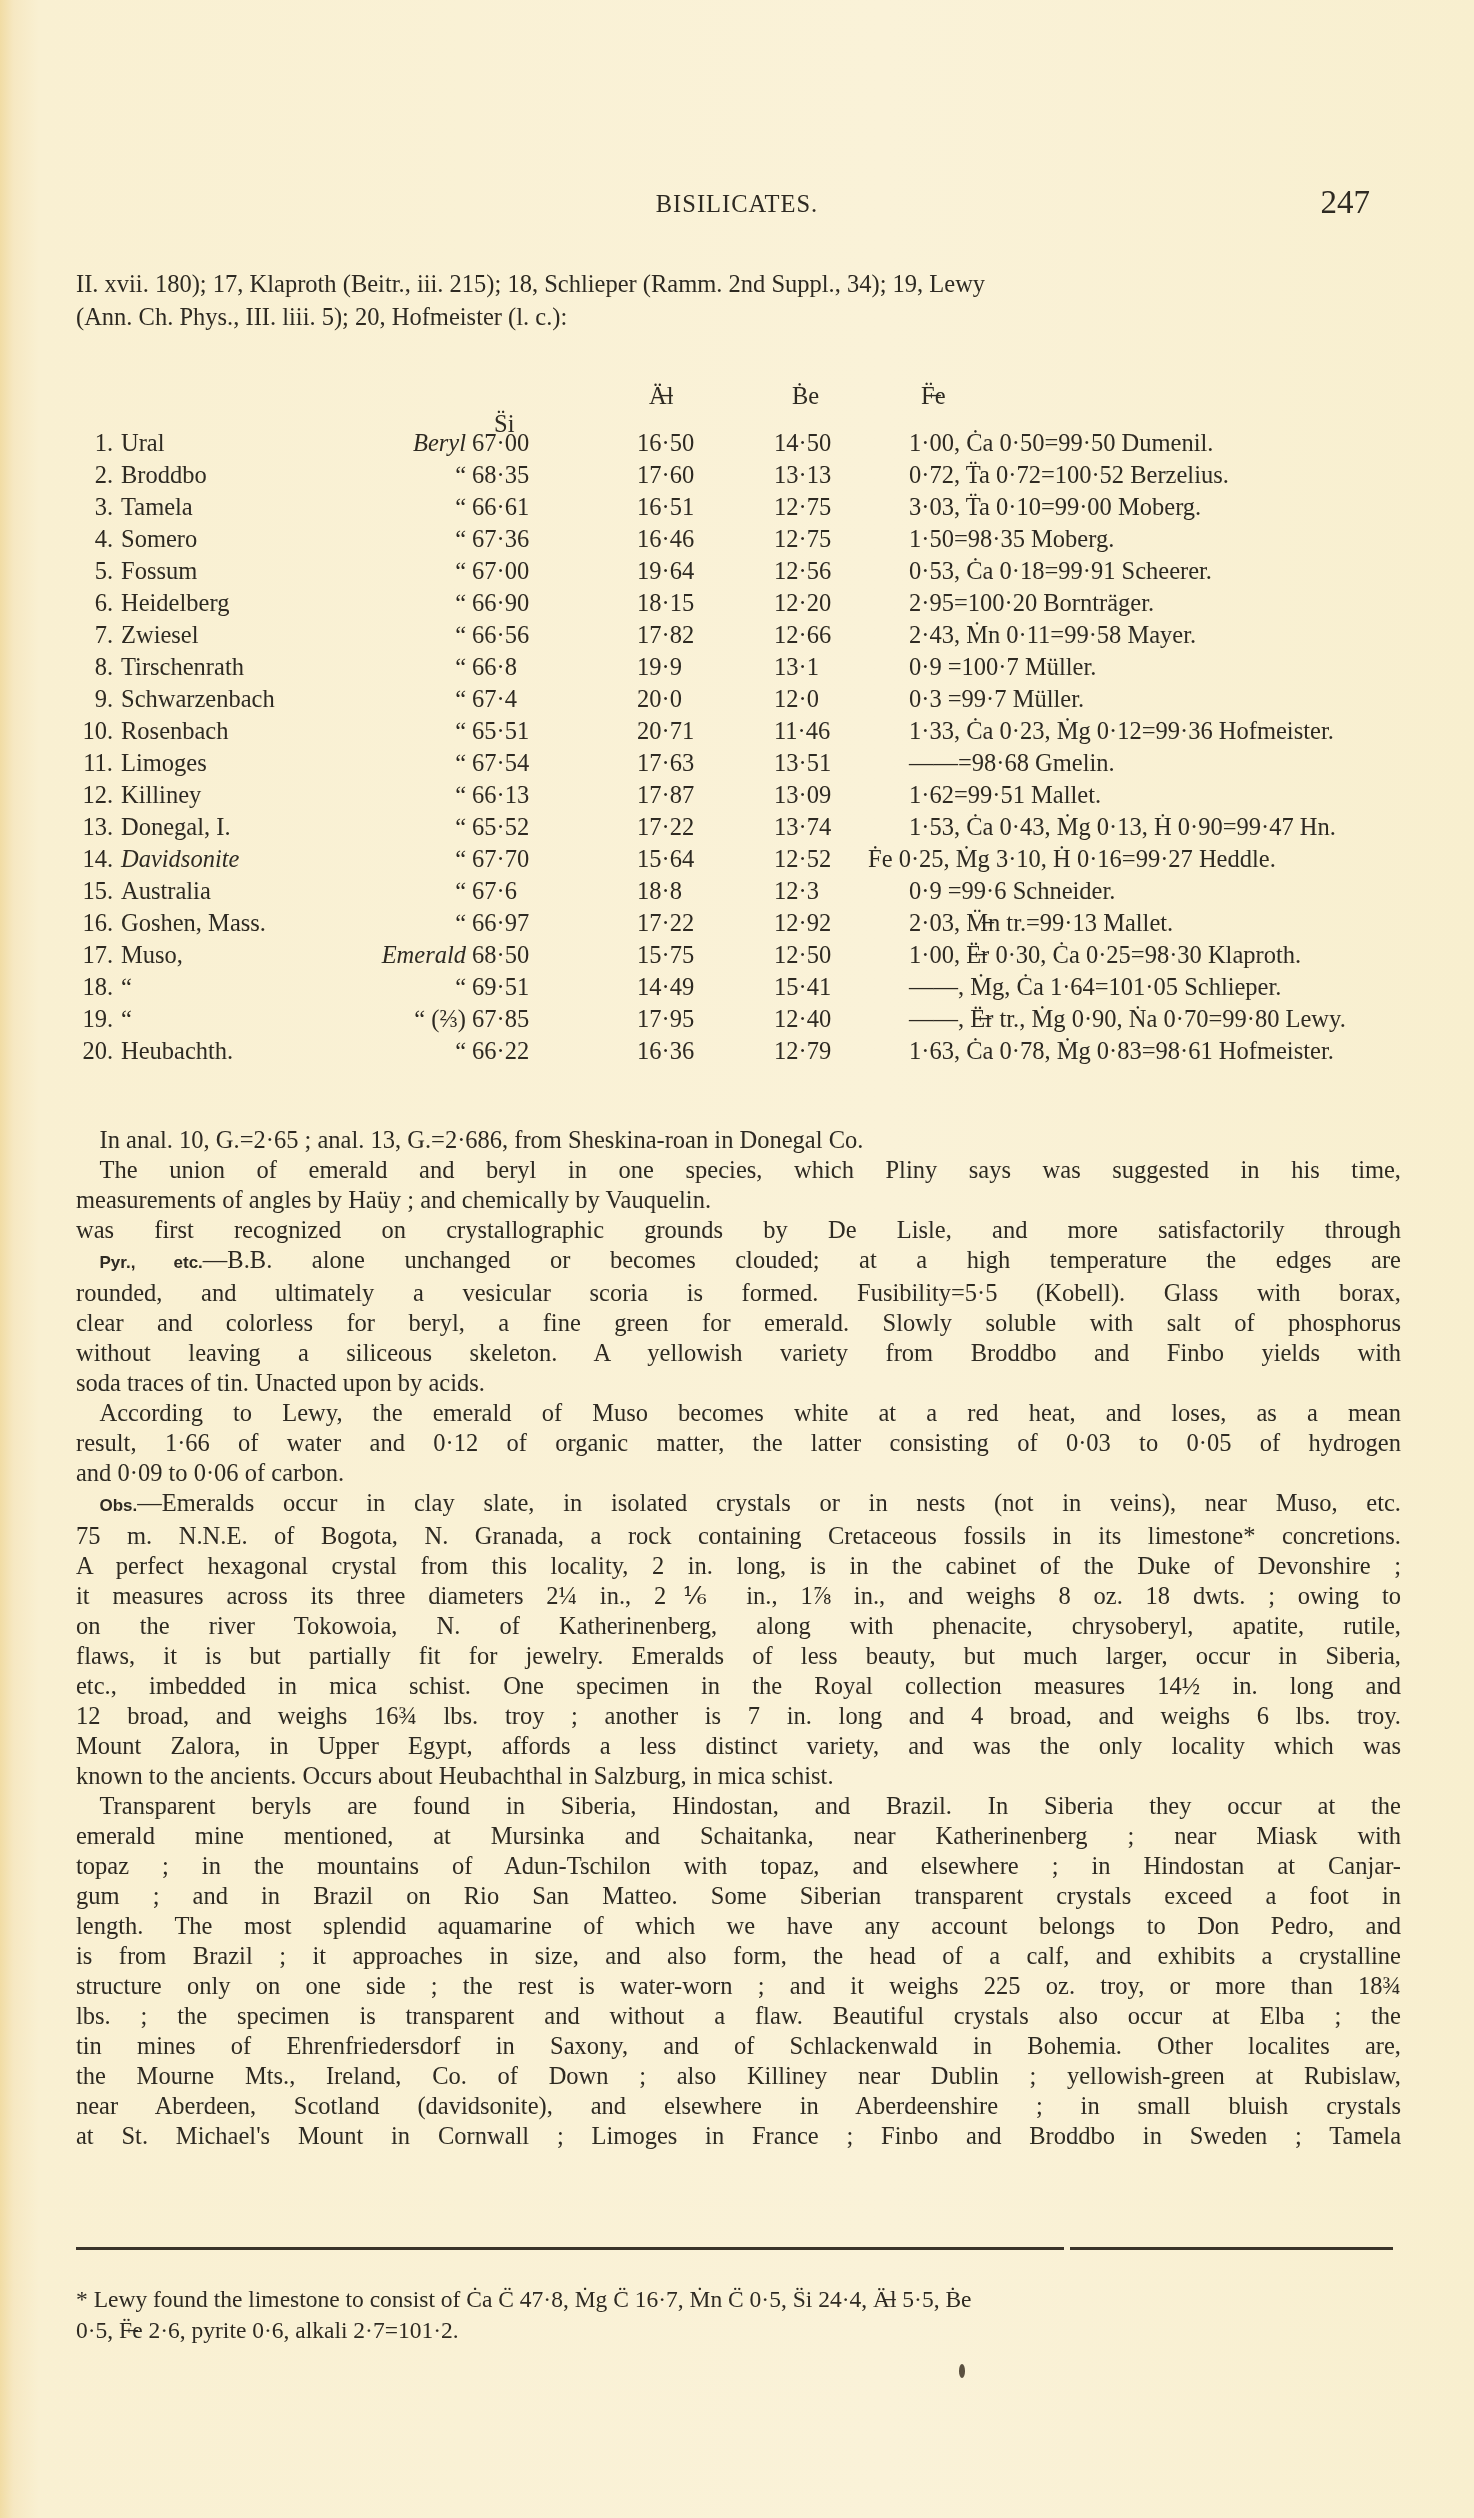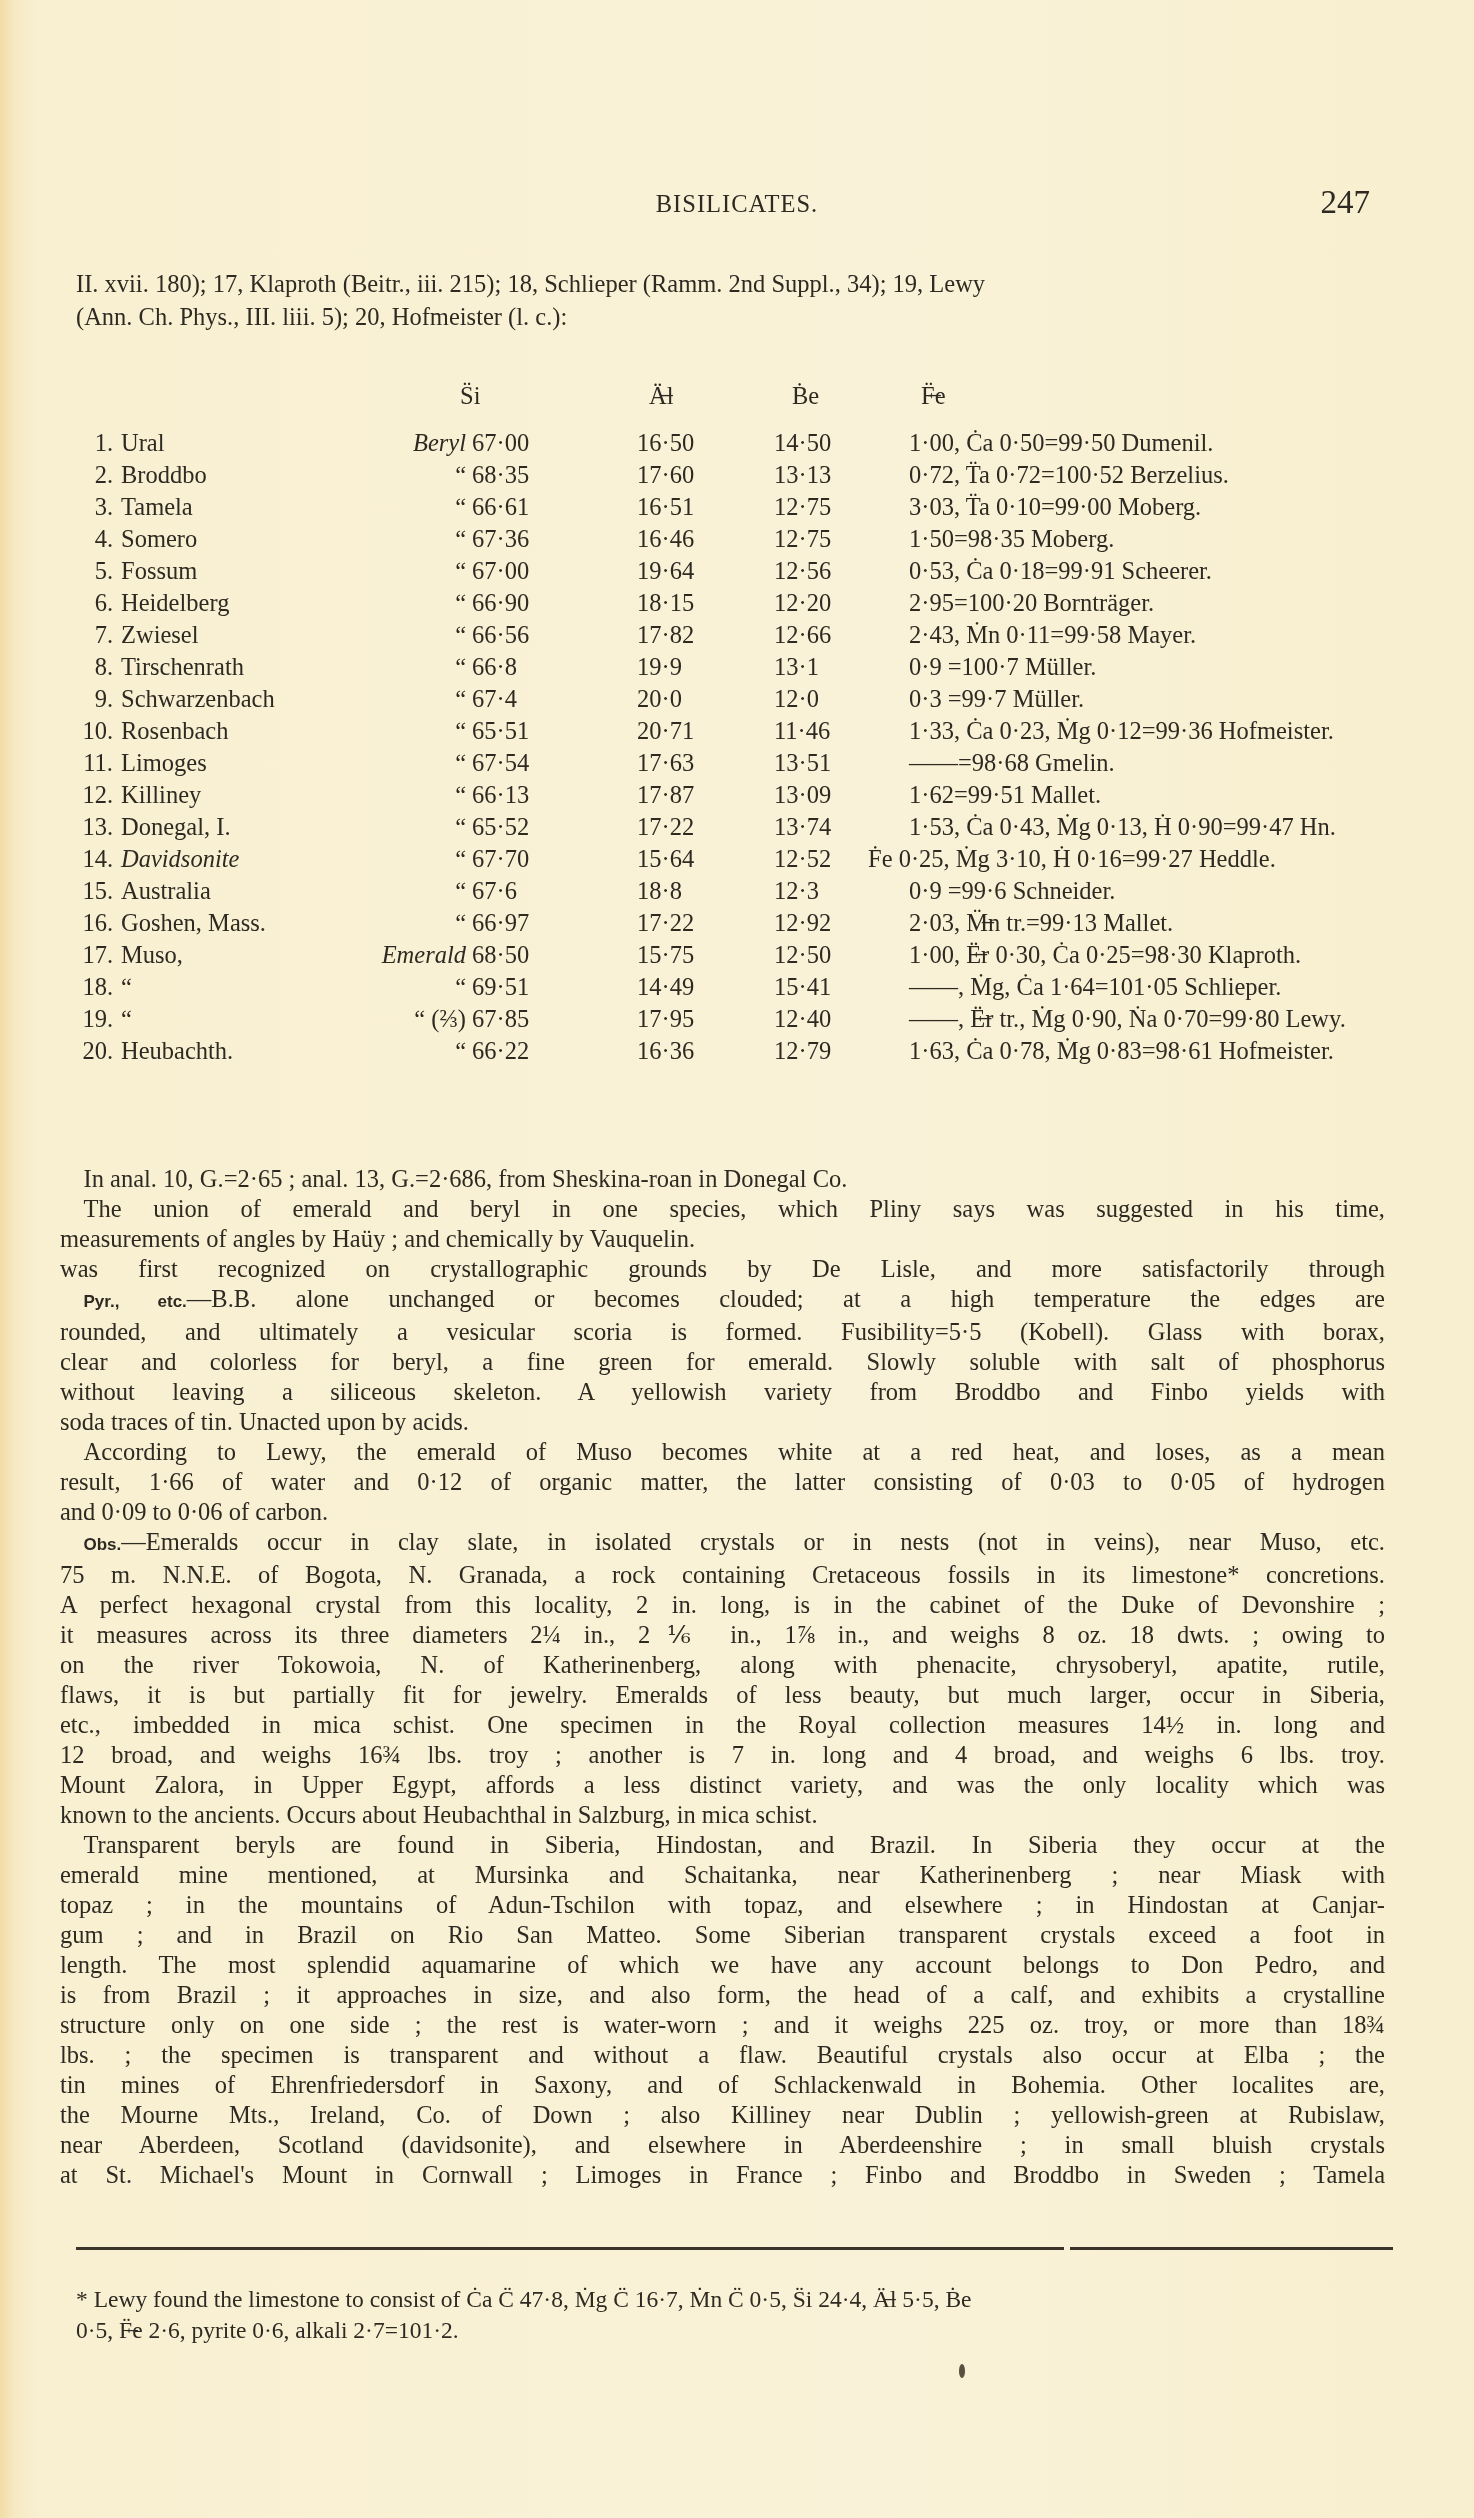--- a/index.html
+++ b/index.html
@@ -35,30 +35,29 @@
     .thead, .trow { position: relative; height: 32px; }
     .thead { height: 47px; }
     .thead span, .trow span { position: absolute; white-space: nowrap; }
     .col-num { left: 0; width: 37px; text-align: right; }
     .col-loc { left: 45px; }
     .col-var { left: 245px; width: 145px; text-align: right; }
     .col-si { left: 396px; }
     .col-al { left: 561px; }
     .col-be { left: 698px; }
     .col-rest { left: 833px; }
-    .thead .col-si { left: 384px; }
+    .thead .col-si { left: 418px; margin-top: 28px; }
     .thead .col-al { left: 573px; }
     .thead .col-be { left: 716px; }
     .thead .col-rest { left: 845px; }
     .italic { font-style: italic; }
     .body-text {
-      position: absolute; left: 60px; top: 1125px; width: 1325px;
+      position: absolute; left: 76px; top: 1125px; width: 1325px;
       font-size: 24.5px; line-height: 30px;
       text-align: justify;
-      margin-top: 39px;
     }
     .para { margin: 0; }
     .para .line { text-align: justify; text-align-last: justify; white-space: normal; }
     .para .line.last { text-align-last: left; }
     .head-word { font-weight: bold; font-family: "Liberation Sans", "DejaVu Sans", sans-serif; font-size: 17px; }
     .rule {
       position: absolute; top: 2247px; height: 2.9px; background: #3a342a;
     }
     .rule.a { left: 76px; width: 988px; }
     .rule.b { left: 1070px; width: 323px; }

